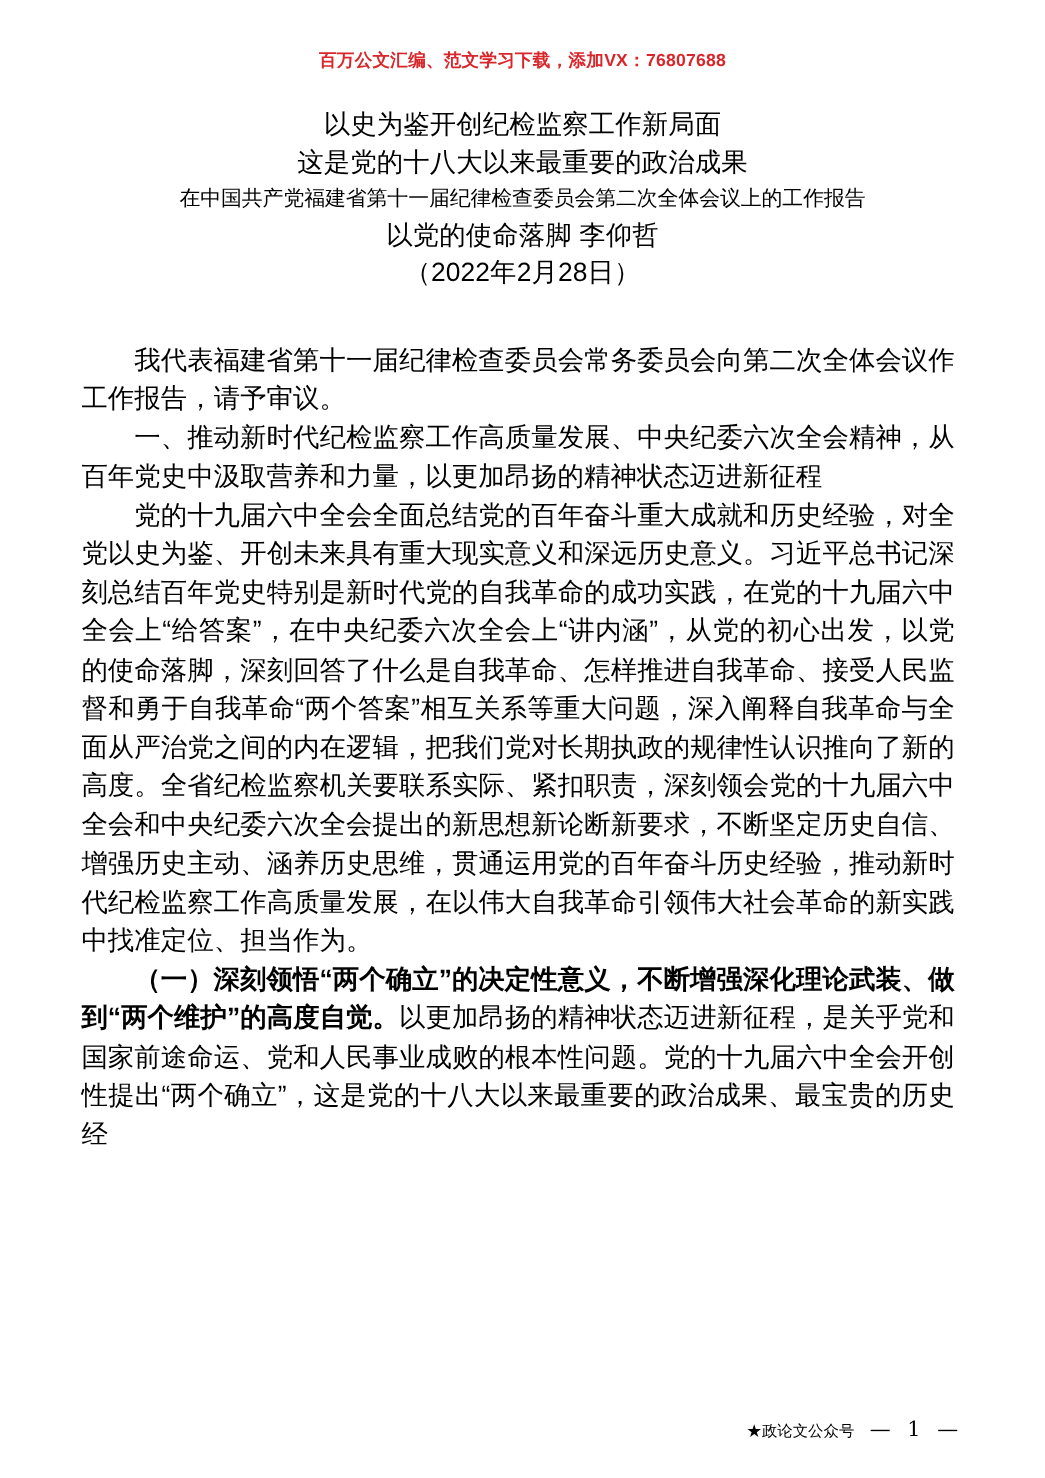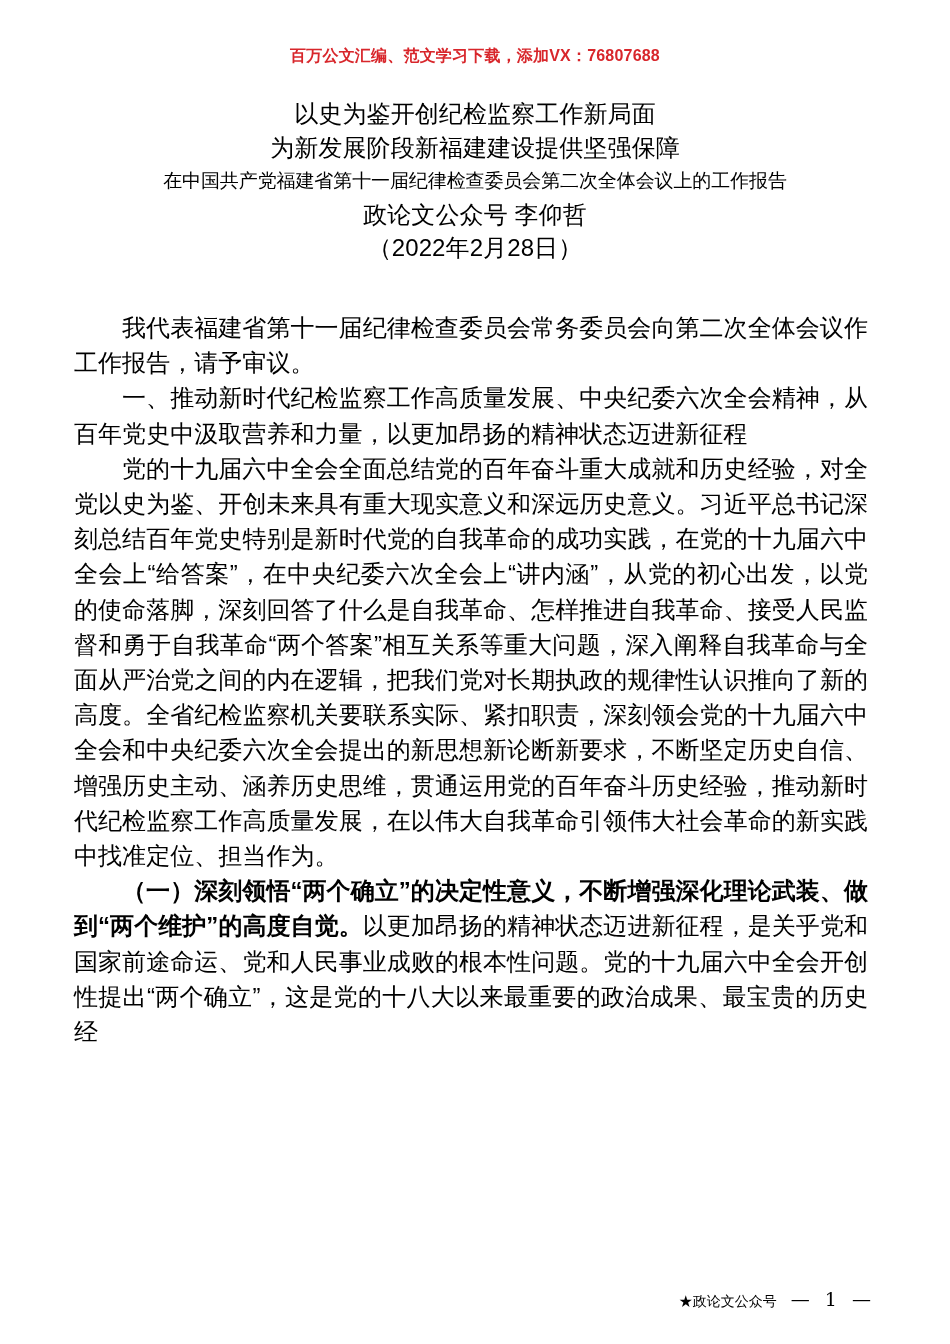--- a/index.html
+++ b/index.html
@@ -106,23 +106,23 @@
 </style>
 </head>
 <body>
 
 <div id="page">
 
   <div class="promo-banner" style="color:#d8262b;">百万公文汇编、范文学习下载，添加VX：76807688</div>
 
   <div class="title-block">
     <div class="title-line">以史为鉴开创纪检监察工作新局面</div>
-    <div class="title-line">为新发展阶段新福建建设提供坚强保障</div>
+    <div class="title-line">这是党的十八大以来最重要的政治成果</div>
     <div class="title-line wide">在中国共产党福建省第十一届纪律检查委员会第二次全体会议上的工作报告</div>
-    <div class="title-line">政论文公众号  李仰哲</div>
+    <div class="title-line">以党的使命落脚  李仰哲</div>
     <div class="title-line">（2022年2月28日）</div>
   </div>
 
   <div class="body-block">
     <p class="para">我代表福建省第十一届纪律检查委员会常务委员会向第二次全体会议作工作报告，请予审议。</p>
     <p class="para noend">一、推动新时代纪检监察工作高质量发展、中央纪委六次全会精神，从百年党史中汲取营养和力量，以更加昂扬的精神状态迈进新征程</p>
     <p class="para">党的十九届六中全会全面总结党的百年奋斗重大成就和历史经验，对全党以史为鉴、开创未来具有重大现实意义和深远历史意义。习近平总书记深刻总结百年党史特别是新时代党的自我革命的成功实践，在党的十九届六中全会上“给答案”，在中央纪委六次全会上“讲内涵”，从党的初心出发，以党的使命落脚，深刻回答了什么是自我革命、怎样推进自我革命、接受人民监督和勇于自我革命“两个答案”相互关系等重大问题，深入阐释自我革命与全面从严治党之间的内在逻辑，把我们党对长期执政的规律性认识推向了新的高度。全省纪检监察机关要联系实际、紧扣职责，深刻领会党的十九届六中全会和中央纪委六次全会提出的新思想新论断新要求，不断坚定历史自信、增强历史主动、涵养历史思维，贯通运用党的百年奋斗历史经验，推动新时代纪检监察工作高质量发展，在以伟大自我革命引领伟大社会革命的新实践中找准定位、担当作为。</p>
     <p class="para bold-lead"><span class="lead">（一）深刻领悟“两个确立”的决定性意义，不断增强深化理论武装、做到“两个维护”的高度自觉。</span><span>以更加昂扬的精神状态迈进新征程，是关乎党和国家前途命运、党和人民事业成败的根本性问题。党的十九届六中全会开创性提出“两个确立”，这是党的十八大以来最重要的政治成果、最宝贵的历史经</span></p>
   </div>
 

